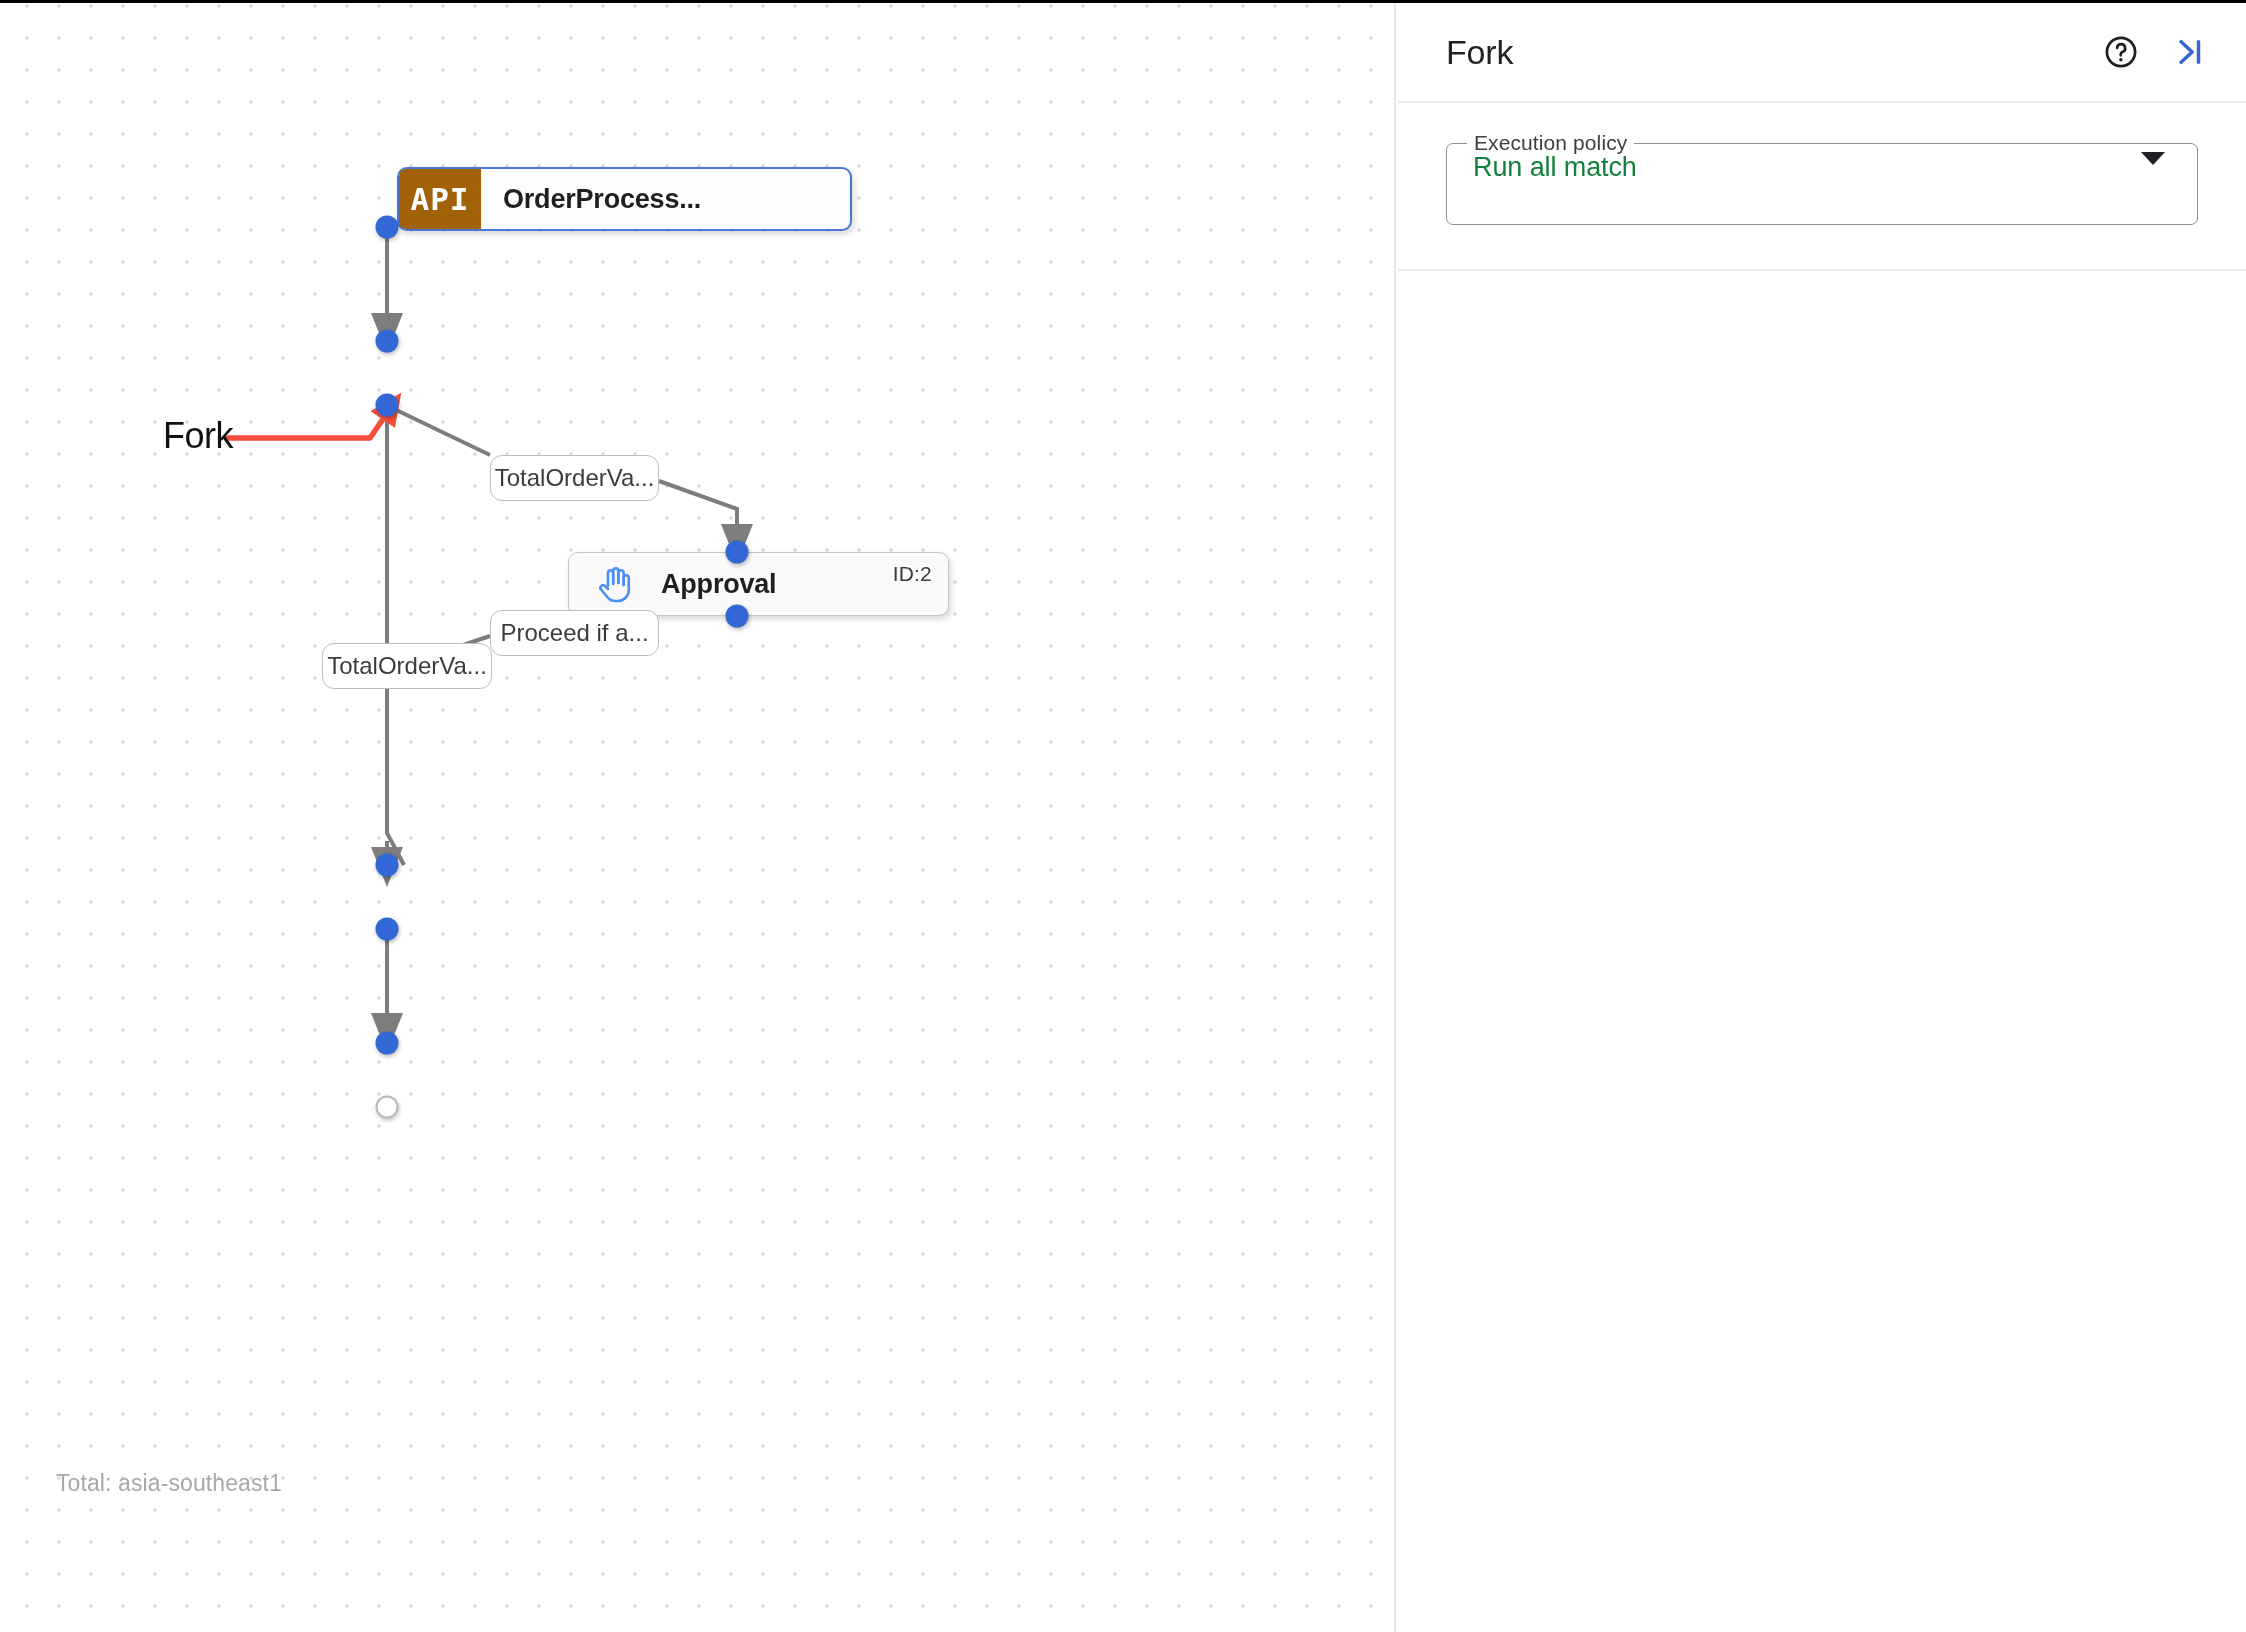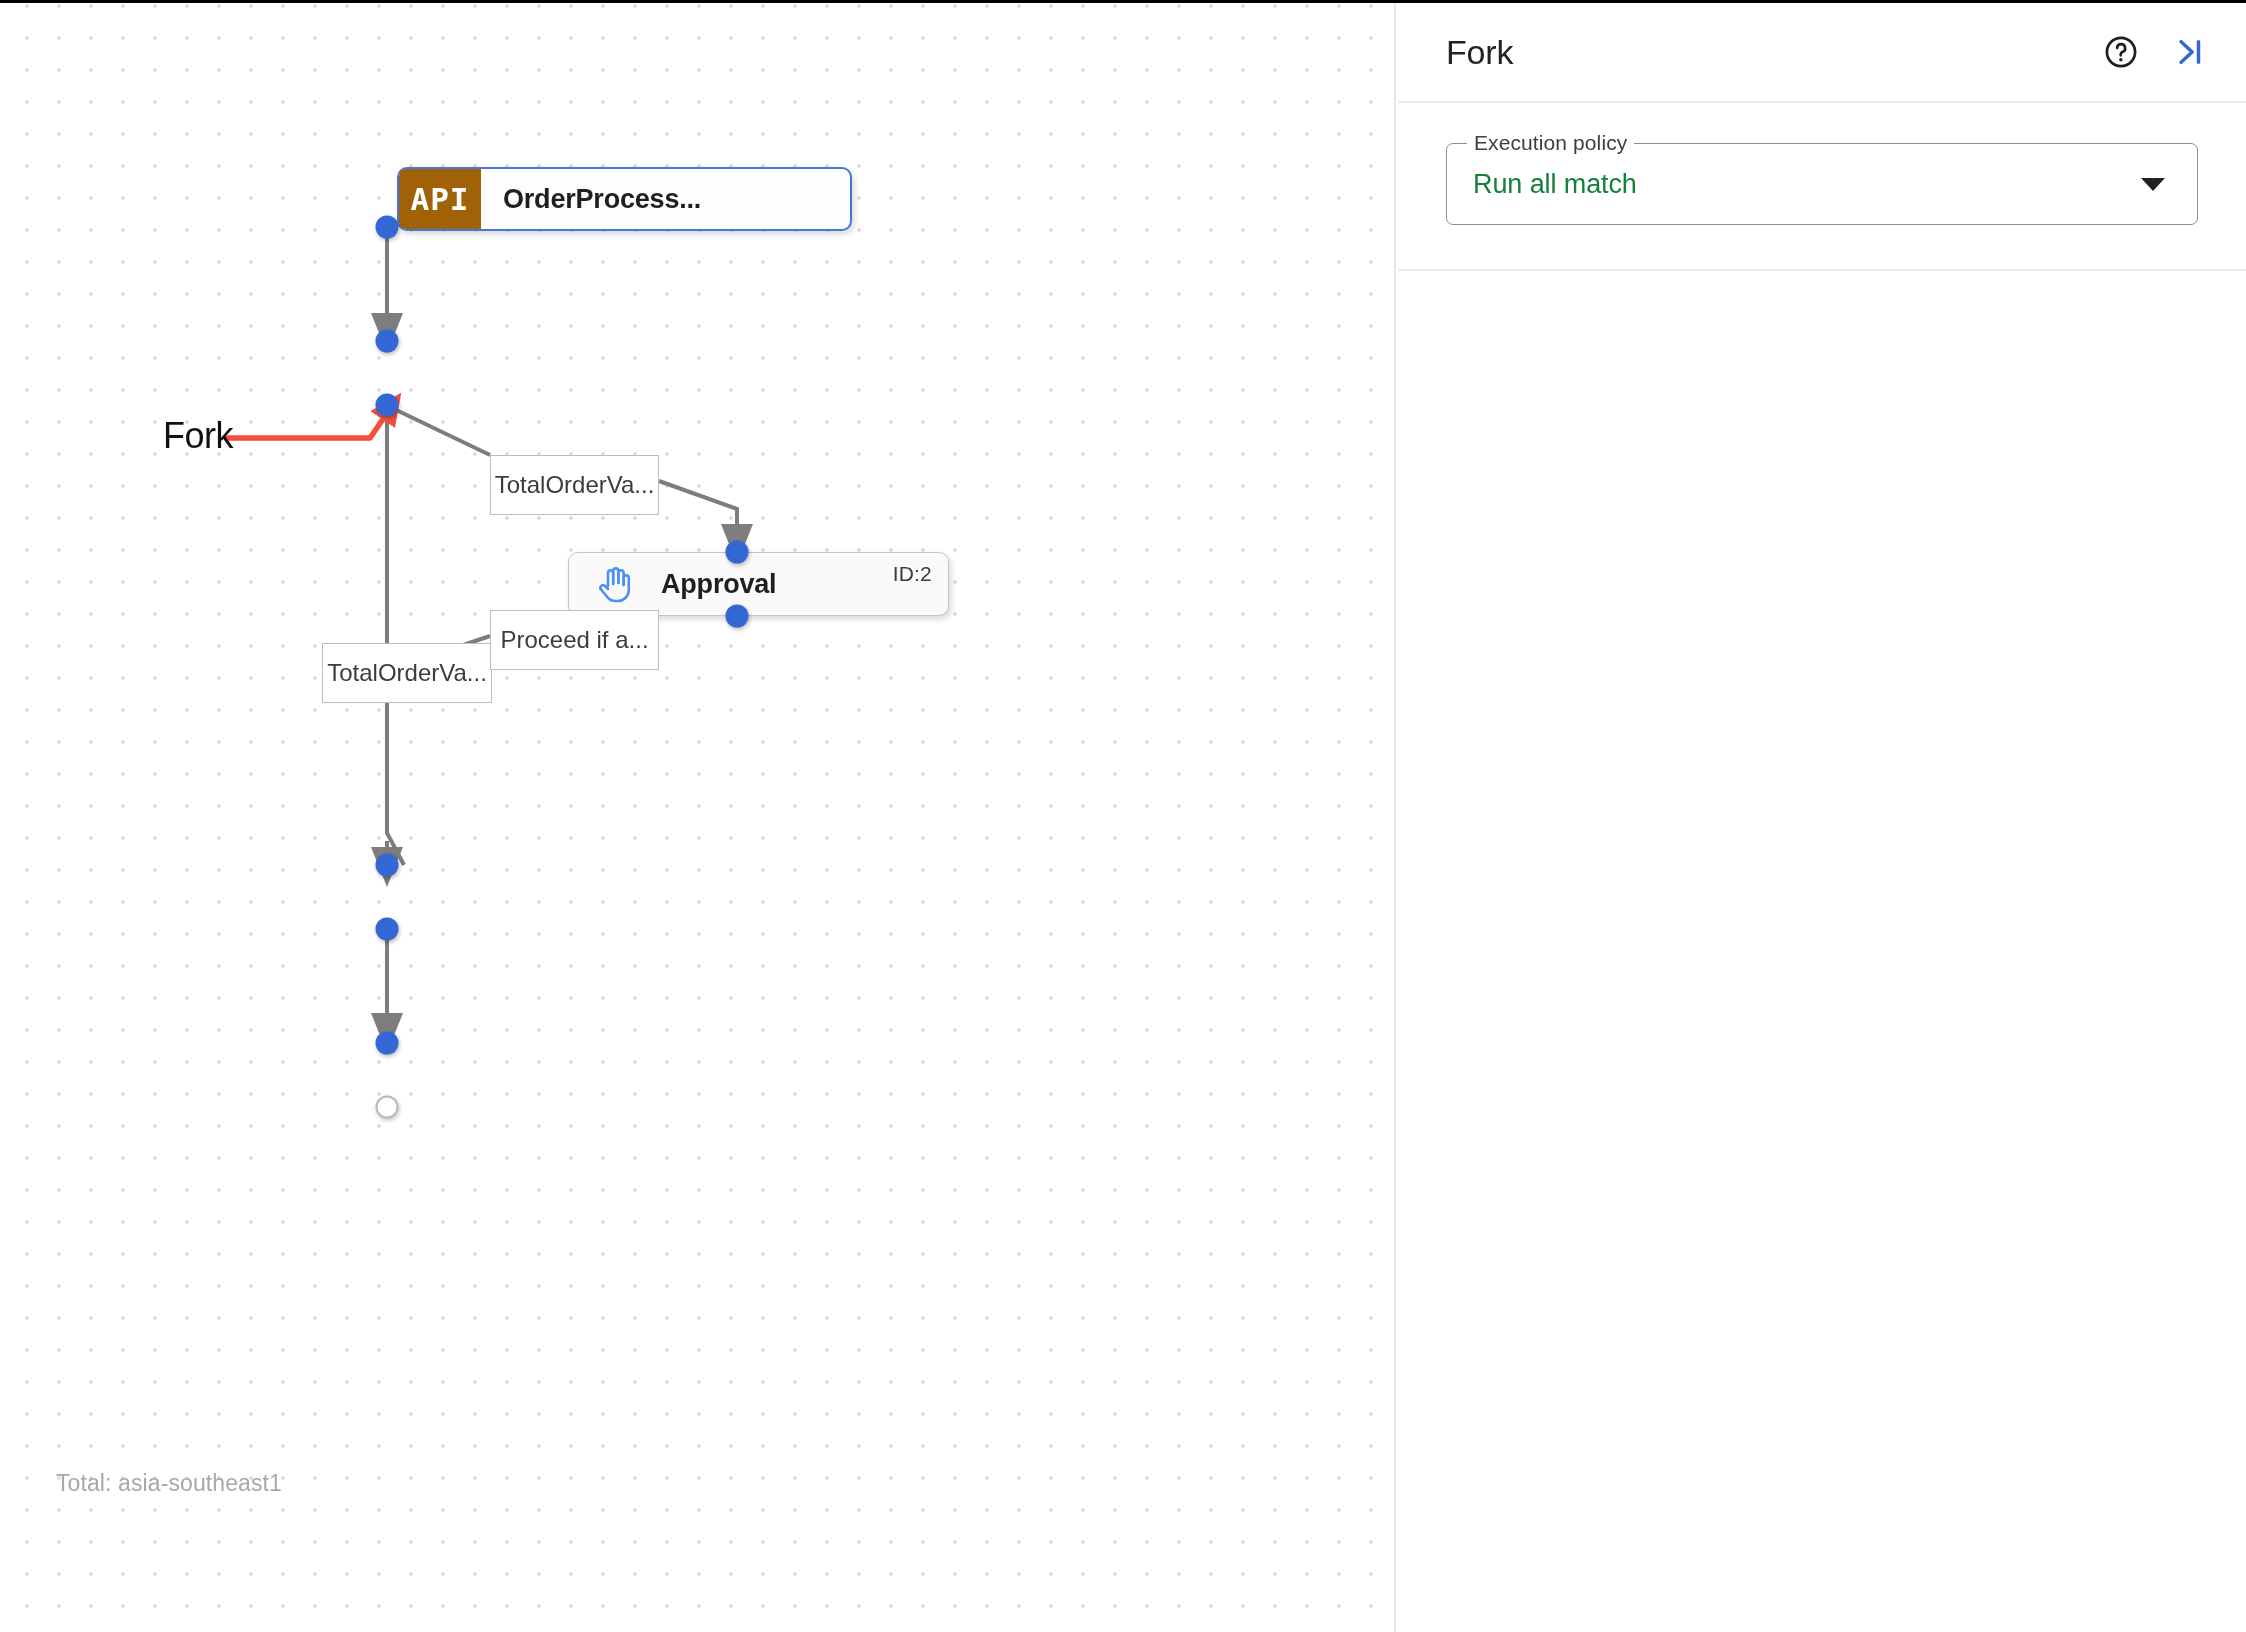--- a/index.html
+++ b/index.html
@@ -123,24 +123,24 @@
   }
   .dot.hollow {
     background: #ffffff;
     border: 2px solid #b9b9b9;
     box-shadow: 1px 2px 4px rgba(0,0,0,0.22);
   }
 
   
   .edge-label {
     position: absolute;
-    height: 60px;
+    height: 46px;
     background: #ffffff;
     border: 1.5px solid #bdbdbd;
-    border-radius: 0;
+    border-radius: 12px;
     display: flex;
     align-items: center;
     justify-content: center;
     font-size: 24px;
     color: #3c3c3c;
     padding: 0 18px;
     z-index: 5;
     letter-spacing: 0px;
     white-space: nowrap;
   }
@@ -216,21 +216,21 @@
     letter-spacing: -0.2px;
   }
 
   
   .field {
     position: relative;
     height: 82px;
     border: 1.8px solid #8a8d91;
     border-radius: 7px;
     display: flex;
-    align-items: center;
+    align-items: flex-start;
     padding: 8px 26px;
     cursor: pointer;
   }
   .field-legend {
     position: absolute;
     top: -13px;
     left: 20px;
     background: #ffffff;
     padding: 0 7px;
     font-size: 21px;

